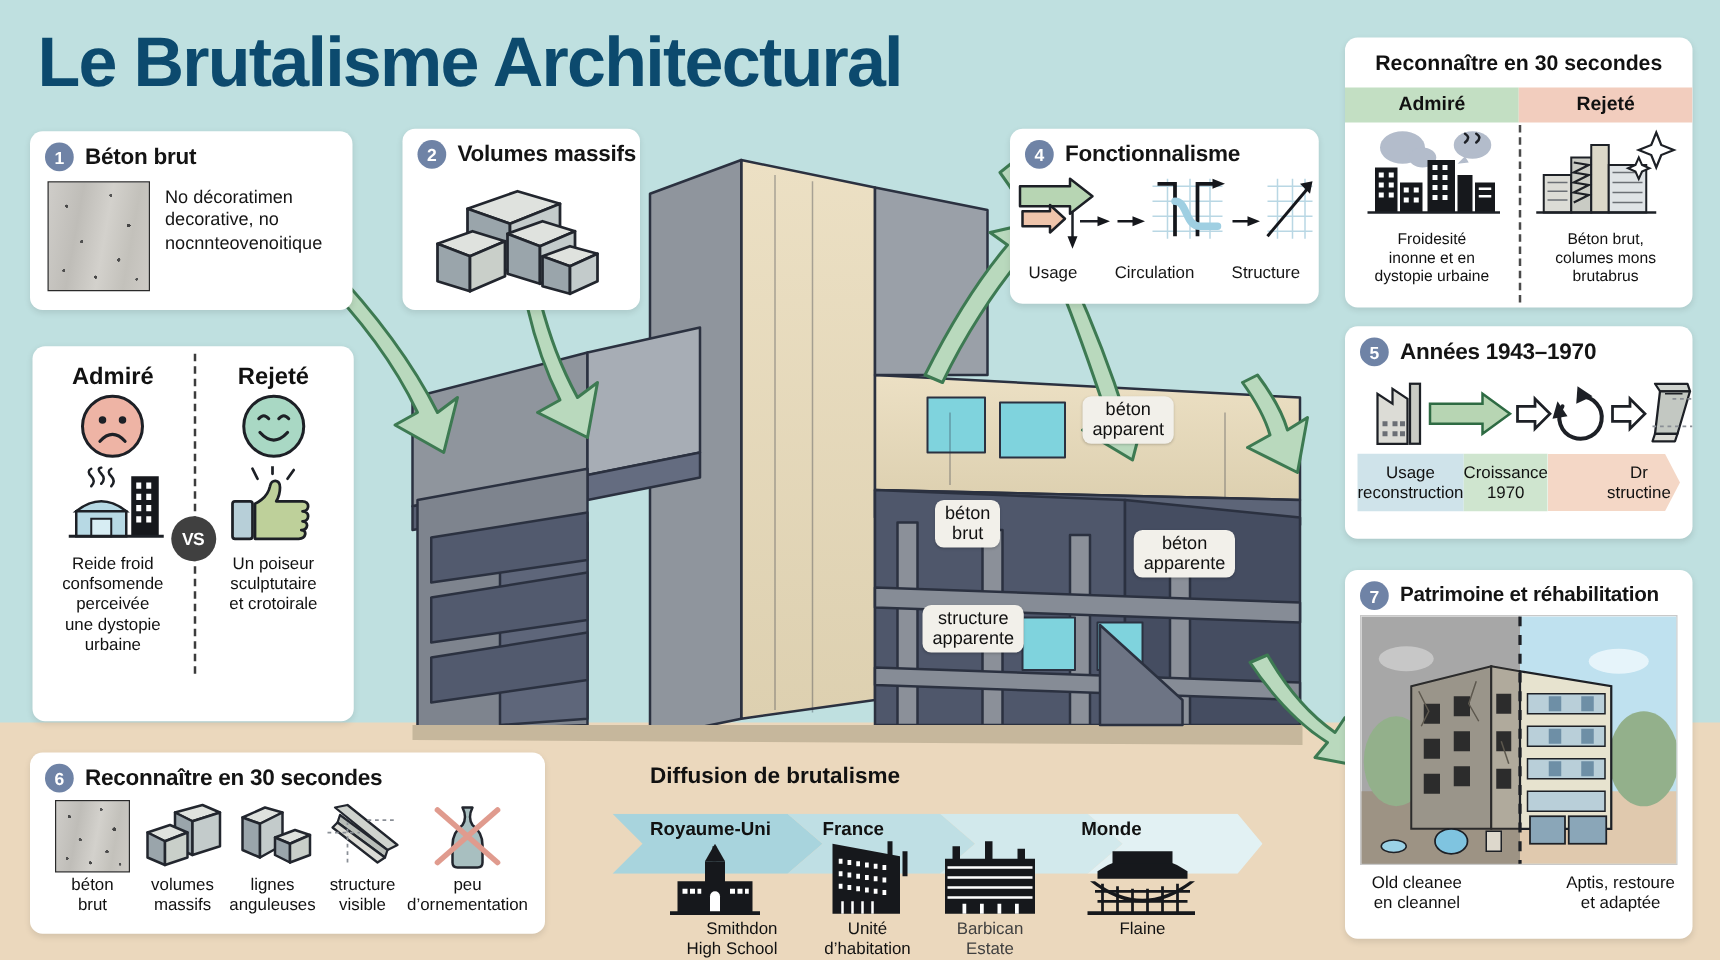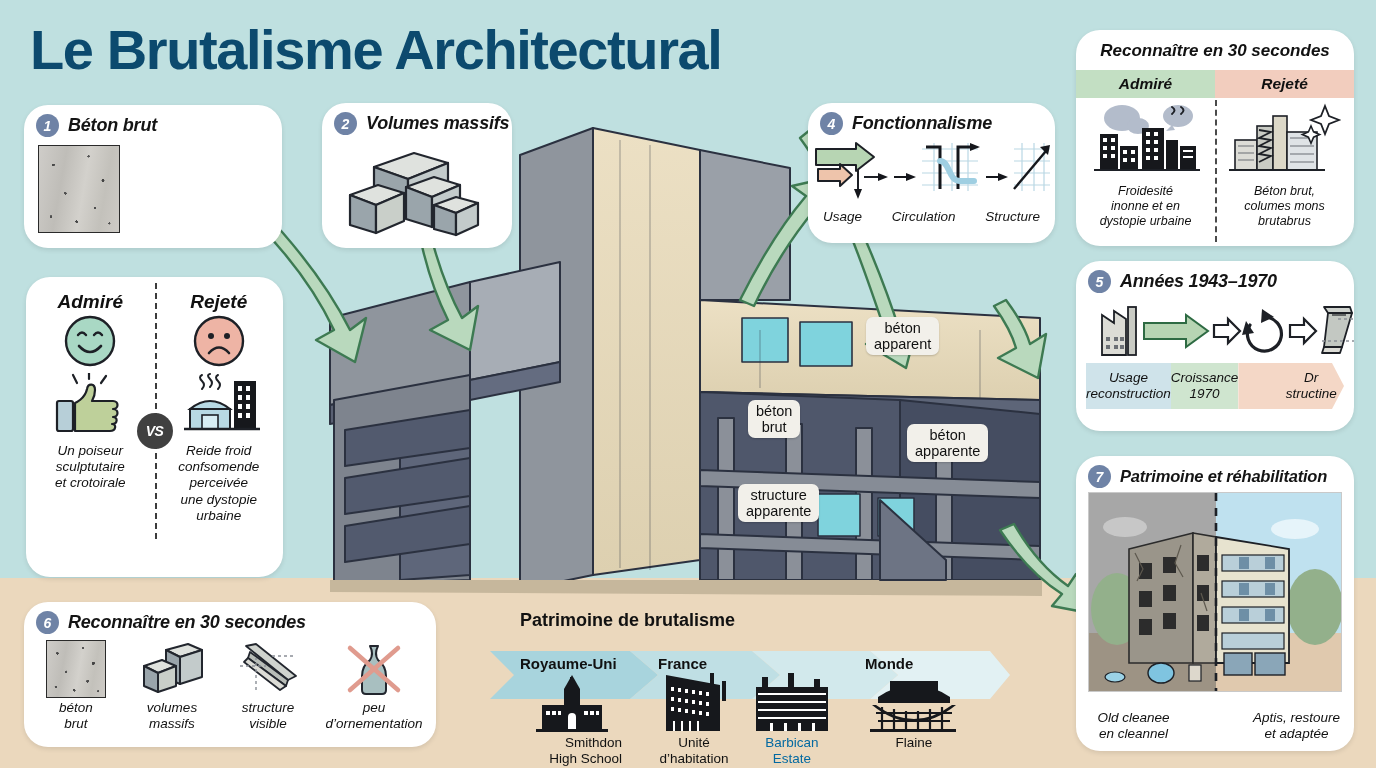--- a/index.html
+++ b/index.html
@@ -12,23 +12,22 @@
   #stage { position: absolute; inset: 0; width: 1376px; height: 768px; }
 
   .bg-teal { position:absolute; left:0; top:0; width:1376px; height:580px; background:#bfe0e0; }
   .bg-sand { position:absolute; left:0; top:578px; width:1376px; height:190px; background:#ebd8bd; }
 
   .svg-layer { position:absolute; inset:0; width:1376px; height:768px; pointer-events:none; }
 
   .card {
     position: absolute;
     background: #ffffff;
-    border-radius: 24px;
+    border-radius: 10px;
     box-shadow: 0 2px 5px rgba(0,0,0,.10);
-    font-style: italic;
   }
   .card-head { display:flex; align-items:center; gap:9px; padding: 9px 12px 4px 12px; }
   .badge {
     width: 23px; height: 23px; flex: 0 0 23px;
     border-radius: 50%;
     background: #6f83a6;
     color: #fff;
     font-size: 14px; font-weight: bold;
     display:flex; align-items:center; justify-content:center;
     line-height:1;
@@ -96,21 +95,21 @@
   #card5 { left:1076px; top:261px; width:278px; height:170px; }
   .band-row { display:flex; margin:0 10px; height:46px; }
   .band { flex:1; display:flex; align-items:center; justify-content:center; text-align:center; font-size:13.5px; line-height:1.18; color:#111; }
   .band.b1 { background:#cfe3ea; }
   .band.b2 { background:#cfe5cf; }
   .band.b3 { background:#f4d7c6; clip-path: polygon(0 0, calc(100% - 12px) 0, 100% 50%, calc(100% - 12px) 100%, 0 100%); padding-left: 40px; }
 
   
   #card7 { left:1076px; top:456px; width:278px; height:295px; }
   .p7-img { margin: 2px 12px 0 12px; height:200px; position:relative; border:1px solid #c9c9c9; overflow:hidden; }
-  .p7-caps { display:flex; margin-top:18px;gap:48px; }
+  .p7-caps { display:flex; margin-top:6px;gap:48px; }
   .p7-caps > div { flex:1; text-align:center; font-size:13.5px; line-height:1.2; color:#111; }
 
   
   #card6 { left:24px; top:602px; width:412px; height:145px; }
   .c6-row { display:flex; justify-content:space-between; padding: 2px 14px 0 14px; }
   .c6-item { display:flex; flex-direction:column; align-items:center; width:76px; }
   .c6-cap { font-size:13.5px; line-height:1.15; text-align:center; color:#111; margin-top:2px; white-space:nowrap; }
 
   
   #diffusion { position:absolute; left:490px; top:610px; width:520px; height:150px; }
@@ -212,20 +211,21 @@
     <div style="font-size:56px;font-weight:bold;color:#0c4a6e;letter-spacing:-1.4px;line-height:1;">Le Brutalisme Architectural</div>
   </div>
 
   <div class="card" id="card1">
     <div class="card-head">
       <div class="badge">1</div>
       <div class="card-title">Béton brut</div>
     </div>
     <div class="body">
       <div class="concrete-swatch"></div>
+      <div class="desc">No décoratimen decorative, no nocnnteovenoitique</div>
     </div>
   </div>
 
   <div class="card" id="card2">
     <div class="card-head">
       <div class="badge">2</div>
       <div class="card-title">Volumes massifs</div>
     </div>
     <svg width="190" height="108" viewBox="0 0 190 108">
       <g stroke="#22262e" stroke-width="2.2" stroke-linejoin="round">
@@ -304,40 +304,20 @@
   <div class="card" id="cardVS">
     <div class="vs-head">
       <div>Admiré</div>
       <div>Rejeté</div>
     </div>
     <div class="vs-cols">
       <div class="vs-divider"></div>
       <div class="vs-chip">VS</div>
       <div class="vs-col">
         <svg width="56" height="56" viewBox="0 0 56 56">
-          <circle cx="28" cy="28" r="24" fill="#a9d8c4" stroke="#1d2026" stroke-width="2.4"></circle>
-          <path d="M16,22 q4,-5 8,0" fill="none" stroke="#1d2026" stroke-width="2.4" stroke-linecap="round"></path>
-          <path d="M32,22 q4,-5 8,0" fill="none" stroke="#1d2026" stroke-width="2.4" stroke-linecap="round"></path>
-          <path d="M17,33 q11,12 22,0" fill="none" stroke="#1d2026" stroke-width="2.6" stroke-linecap="round"></path>
-        </svg>
-        <svg width="78" height="62" viewBox="0 0 78 62" style="margin-top:4px">
-          <g stroke="#1d2026" stroke-width="2.2" stroke-linecap="round">
-            <line x1="26" y1="10" x2="22" y2="2"></line>
-              <line x1="38" y1="6" x2="38" y2="0"></line>
-              <line x1="50" y1="10" x2="55" y2="3"></line>
-          </g>
-          <rect x="6" y="28" width="16" height="30" rx="2" fill="#b7cfd8" stroke="#1d2026" stroke-width="2.2"></rect>
-          <path d="M24,58 L24,30 C24,30 34,26 36,16 C37,10 44,10 44,17 C44,23 41,28 41,28 L62,28 C68,28 68,36 62,36 C68,36 68,44 62,44 C67,44 67,51 61,51 C66,51 65,58 59,58 Z" fill="#bed09a" stroke="#1d2026" stroke-width="2.2" stroke-linejoin="round"></path>
-        </svg>
-        <div class="vs-cap" style="margin-top:8px;white-space:pre-line">Un poiseur
-sculptutaire
-et crotoirale</div>
-      </div>
-      <div class="vs-col">
-        <svg width="56" height="56" viewBox="0 0 56 56">
           <circle cx="28" cy="28" r="24" fill="#eeb4a5" stroke="#1d2026" stroke-width="2.4"></circle>
           <circle cx="20" cy="23" r="3" fill="#1d2026"></circle>
           <circle cx="36" cy="23" r="3" fill="#1d2026"></circle>
           <path d="M18,40 q10,-11 20,0" fill="none" stroke="#1d2026" stroke-width="2.6" stroke-linecap="round"></path>
         </svg>
         <svg width="86" height="62" viewBox="0 0 86 62" style="margin-top:4px">
           <g stroke="#1d2026" stroke-width="2" fill="none" stroke-linecap="round">
             <path d="M26,16 q4,-4 0,-8 q-4,-4 0,-6"></path>
             <path d="M34,14 q4,-4 0,-8 q-4,-4 0,-5"></path>
             <path d="M42,16 q4,-4 0,-8 q-4,-4 0,-6"></path>
@@ -356,20 +336,40 @@
             <rect x="62" y="40" width="4" height="5"></rect>
               <rect x="70" y="40" width="4" height="5"></rect>
           </g>
           <line x1="8" y1="56" x2="84" y2="56" stroke="#1d2026" stroke-width="2.4"></line>
         </svg>
         <div class="vs-cap" style="margin-top:8px;white-space:pre-line">Reide froid
 confsomende
 perceivée
 une dystopie
 urbaine</div>
+      </div>
+      <div class="vs-col">
+        <svg width="56" height="56" viewBox="0 0 56 56">
+          <circle cx="28" cy="28" r="24" fill="#a9d8c4" stroke="#1d2026" stroke-width="2.4"></circle>
+          <path d="M16,22 q4,-5 8,0" fill="none" stroke="#1d2026" stroke-width="2.4" stroke-linecap="round"></path>
+          <path d="M32,22 q4,-5 8,0" fill="none" stroke="#1d2026" stroke-width="2.4" stroke-linecap="round"></path>
+          <path d="M17,33 q11,12 22,0" fill="none" stroke="#1d2026" stroke-width="2.6" stroke-linecap="round"></path>
+        </svg>
+        <svg width="78" height="62" viewBox="0 0 78 62" style="margin-top:4px">
+          <g stroke="#1d2026" stroke-width="2.2" stroke-linecap="round">
+            <line x1="26" y1="10" x2="22" y2="2"></line>
+              <line x1="38" y1="6" x2="38" y2="0"></line>
+              <line x1="50" y1="10" x2="55" y2="3"></line>
+          </g>
+          <rect x="6" y="28" width="16" height="30" rx="2" fill="#b7cfd8" stroke="#1d2026" stroke-width="2.2"></rect>
+          <path d="M24,58 L24,30 C24,30 34,26 36,16 C37,10 44,10 44,17 C44,23 41,28 41,28 L62,28 C68,28 68,36 62,36 C68,36 68,44 62,44 C67,44 67,51 61,51 C66,51 65,58 59,58 Z" fill="#bed09a" stroke="#1d2026" stroke-width="2.2" stroke-linejoin="round"></path>
+        </svg>
+        <div class="vs-cap" style="margin-top:8px;white-space:pre-line">Un poiseur
+sculptutaire
+et crotoirale</div>
       </div>
     </div>
   </div>
 
   <div class="card" id="cardTR">
     <div class="tr-title">Reconnaître en 30 secondes</div>
     <div class="tr-bar">
       <div class="g">Admiré</div>
       <div class="r">Rejeté</div>
     </div>
@@ -582,20 +582,34 @@
             <polygon points="4,26 22,20 36,26 18,33" fill="#dfe2de"></polygon>
             <polygon points="4,26 18,33 18,52 4,46" fill="#9aa5ab"></polygon>
             <polygon points="18,33 36,26 36,46 18,52" fill="#c9cfc9"></polygon>
           </g>
         </svg>
         <div class="c6-cap" style="white-space:pre-line">volumes
 massifs</div>
       </div>
       <div class="c6-item">
         <svg width="64" height="58" viewBox="0 0 64 58">
+          <g stroke="#22262e" stroke-width="2" stroke-linejoin="round">
+            <polygon points="8,14 26,6 40,10 22,19" fill="#dfe2de"></polygon>
+            <polygon points="8,14 22,19 22,46 8,40" fill="#9aa5ab"></polygon>
+            <polygon points="22,19 40,10 40,36 22,46" fill="#c3cbcb"></polygon>
+            <polygon points="34,30 50,24 62,28 46,35" fill="#dfe2de"></polygon>
+            <polygon points="34,30 46,35 46,50 34,44" fill="#9aa5ab"></polygon>
+            <polygon points="46,35 62,28 62,44 46,50" fill="#c9cfc9"></polygon>
+          </g>
+        </svg>
+        <div class="c6-cap" style="white-space:pre-line">lignes
+anguleuses</div>
+      </div>
+      <div class="c6-item">
+        <svg width="64" height="58" viewBox="0 0 64 58">
           <g stroke="#22262e" stroke-width="1.8" stroke-linejoin="round">
             <polygon points="10,6 20,4 60,36 52,40" fill="#cfd3ce"></polygon>
             <polygon points="14,12 52,40 50,46 12,18" fill="#b8bdb8"></polygon>
             <polygon points="12,18 50,46 44,50 8,22" fill="#dcdcd6"></polygon>
           </g>
           <g stroke="#8a8f96" stroke-width="1.4" stroke-dasharray="3 3">
             <line x1="4" y1="26" x2="30" y2="26"></line>
             <line x1="20" y1="50" x2="20" y2="18"></line>
             <line x1="36" y1="16" x2="60" y2="16"></line>
           </g>
@@ -611,21 +625,21 @@
             <line x1="56" y1="8" x2="8" y2="50"></line>
           </g>
         </svg>
         <div class="c6-cap" style="white-space:pre-line">peu
 d’ornementation</div>
       </div>
     </div>
   </div>
 
   <div id="diffusion">
-    <div class="d-title">Patrimoine de brutalisme</div>
+    <div class="d-title">Diffusion de brutalisme</div>
     <div style="position:relative;margin-top:20px;height:118px;">
       <svg width="520" height="48" viewBox="0 0 520 48" style="position:absolute;left:0;top:0">
         <polygon points="0,0 140,0 168,24 140,48 0,48 24,24" fill="#a8d4dd"></polygon>
         <polygon points="140,0 262,0 290,24 262,48 140,48 168,24" fill="#bfdfe4"></polygon>
         <polygon points="262,0 380,0 408,24 380,48 262,48 290,24" fill="#d2e9ec"></polygon>
         <polygon points="380,0 500,0 520,24 500,48 380,48 408,24" fill="#e2f1f3"></polygon>
       </svg>
       <div style="position:absolute;left:30px;top:4px;font-size:15px;font-weight:bold;color:#111">Royaume-Uni</div>
       <div style="position:absolute;left:168px;top:4px;font-size:15px;font-weight:bold;color:#111">France</div>
       <div style="position:absolute;left:375px;top:4px;font-size:15px;font-weight:bold;color:#111">Monde</div>
@@ -708,21 +722,21 @@
               <line x1="388" y1="70" x2="460" y2="70"></line>
           </g>
           <rect x="380" y="78" width="86" height="3"></rect>
         </g>
       </svg>
 
       <div style="position:absolute;left:48px;top:84px;width:84px;text-align:right;font-size:13.5px;line-height:1.18;color:#111;white-space:pre-line">Smithdon
 High School</div>
       <div style="position:absolute;left:162px;top:84px;width:84px;text-align:center;font-size:13.5px;line-height:1.18;color:#111;white-space:pre-line">Unité
 d’habitation</div>
-      <div style="position:absolute;left:260px;top:84px;width:84px;text-align:center;font-size:13.5px;line-height:1.18;color:#0369a1;white-space:pre-line">Barbican
+      <div style="position:absolute;left:260px;top:84px;width:84px;text-align:center;font-size:13.5px;line-height:1.18;color:#404040;white-space:pre-line">Barbican
 Estate</div>
       <div style="position:absolute;left:382px;top:84px;width:84px;text-align:center;font-size:13.5px;line-height:1.18;color:#111;white-space:pre-line">Flaine</div>
     </div>
   </div>
 
   <div class="lbl" style="left:866px;top:317px">béton
 apparent</div>
   <div class="lbl" style="left:748px;top:400px">béton
 brut</div>
   <div class="lbl" style="left:907px;top:424px">béton

